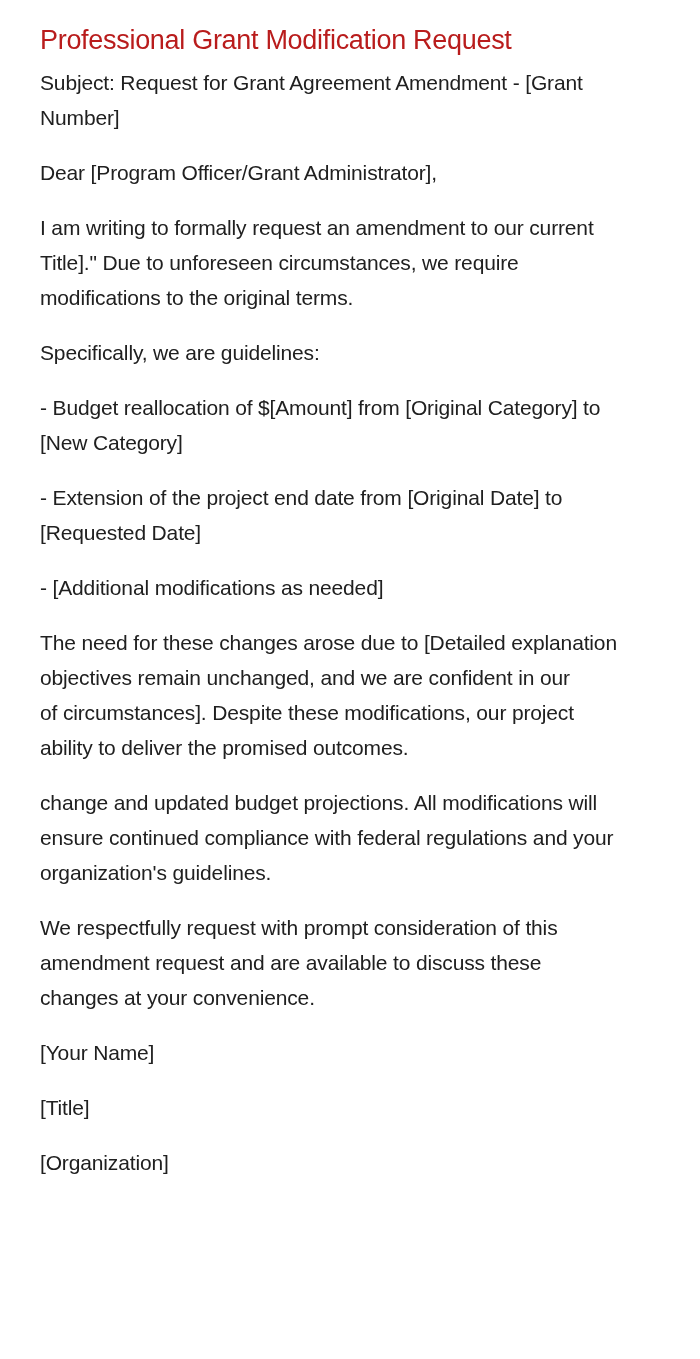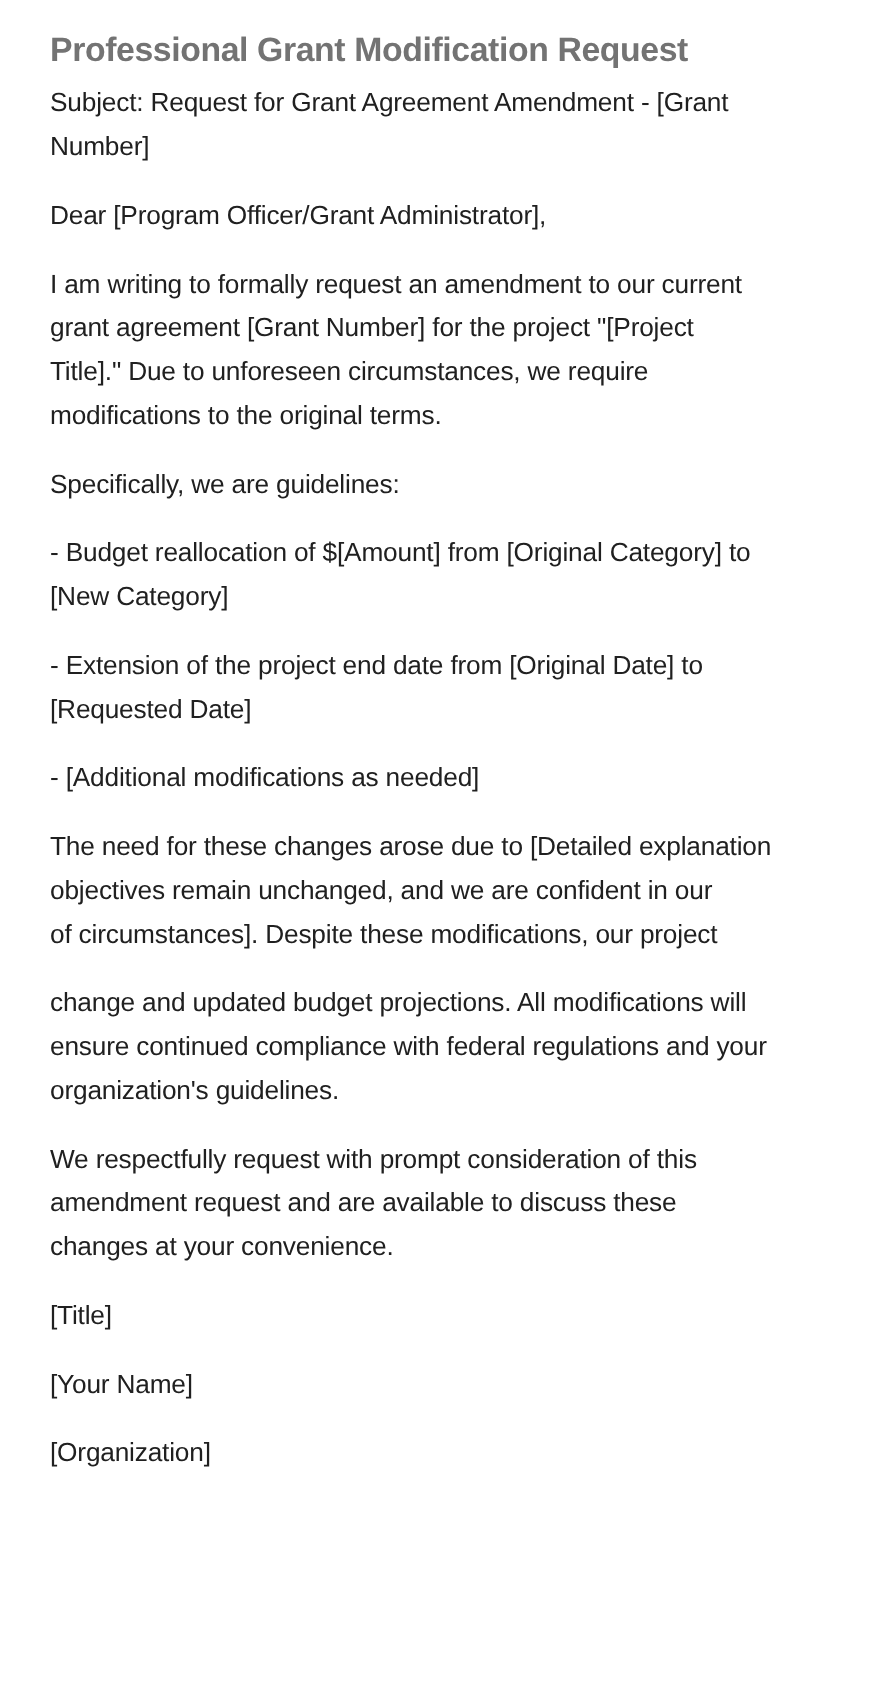--- a/index.html
+++ b/index.html
@@ -15,22 +15,22 @@
   }
   .doc {
     padding: 25px 40px 54px 40px;
     box-sizing: border-box;
     width: 700px;
   }
   h1.title {
     font-size: 27px;
     line-height: 30px;
     margin: 0 0 10px 0;
-    font-weight: 700;
-    color: #737373;
+    font-weight: 400;
+    color: #b91c1c;
     letter-spacing: -0.3px;
     white-space: nowrap;
   }
   p.para {
     margin: 0 0 20px 0;
     font-size: 21px;
     line-height: 35px;
     font-weight: 400;
     color: #202020;
     letter-spacing: -0.15px;
@@ -51,21 +51,20 @@
     <span class="ln">Subject: Request for Grant Agreement Amendment - [Grant</span>
     <span class="ln">Number]</span>
   </p>
 
   <p class="para">
     <span class="ln">Dear [Program Officer/Grant Administrator],</span>
   </p>
 
   <p class="para">
     <span class="ln">I am writing to formally request an amendment to our current</span>
-    <span class="ln">grant agreement [Grant Number] for the project "[Project</span>
     <span class="ln">Title]." Due to unforeseen circumstances, we require</span>
     <span class="ln">modifications to the original terms.</span>
   </p>
 
   <p class="para">
     <span class="ln">Specifically, we are guidelines:</span>
   </p>
 
   <p class="para">
     <span class="ln">- Budget reallocation of $[Amount] from [Original Category] to</span>
@@ -78,40 +77,41 @@
   </p>
 
   <p class="para">
     <span class="ln">- [Additional modifications as needed]</span>
   </p>
 
   <p class="para">
     <span class="ln">The need for these changes arose due to [Detailed explanation</span>
     <span class="ln">objectives remain unchanged, and we are confident in our</span>
     <span class="ln">of circumstances]. Despite these modifications, our project</span>
+    <span class="ln">ability to deliver the promised outcomes.</span>
   </p>
 
   <p class="para">
     <span class="ln">change and updated budget projections. All modifications will</span>
     <span class="ln">ensure continued compliance with federal regulations and your</span>
     <span class="ln">organization's guidelines.</span>
   </p>
 
   <p class="para">
     <span class="ln">We respectfully request with prompt consideration of this</span>
     <span class="ln">amendment request and are available to discuss these</span>
     <span class="ln">changes at your convenience.</span>
   </p>
 
 
   <p class="para">
-    <span class="ln">[Title]</span>
+    <span class="ln">[Your Name]</span>
   </p>
 
   <p class="para">
-    <span class="ln">[Your Name]</span>
+    <span class="ln">[Title]</span>
   </p>
 
   <p class="para">
     <span class="ln">[Organization]</span>
   </p>
 
 </div>
 
 </body></html>

